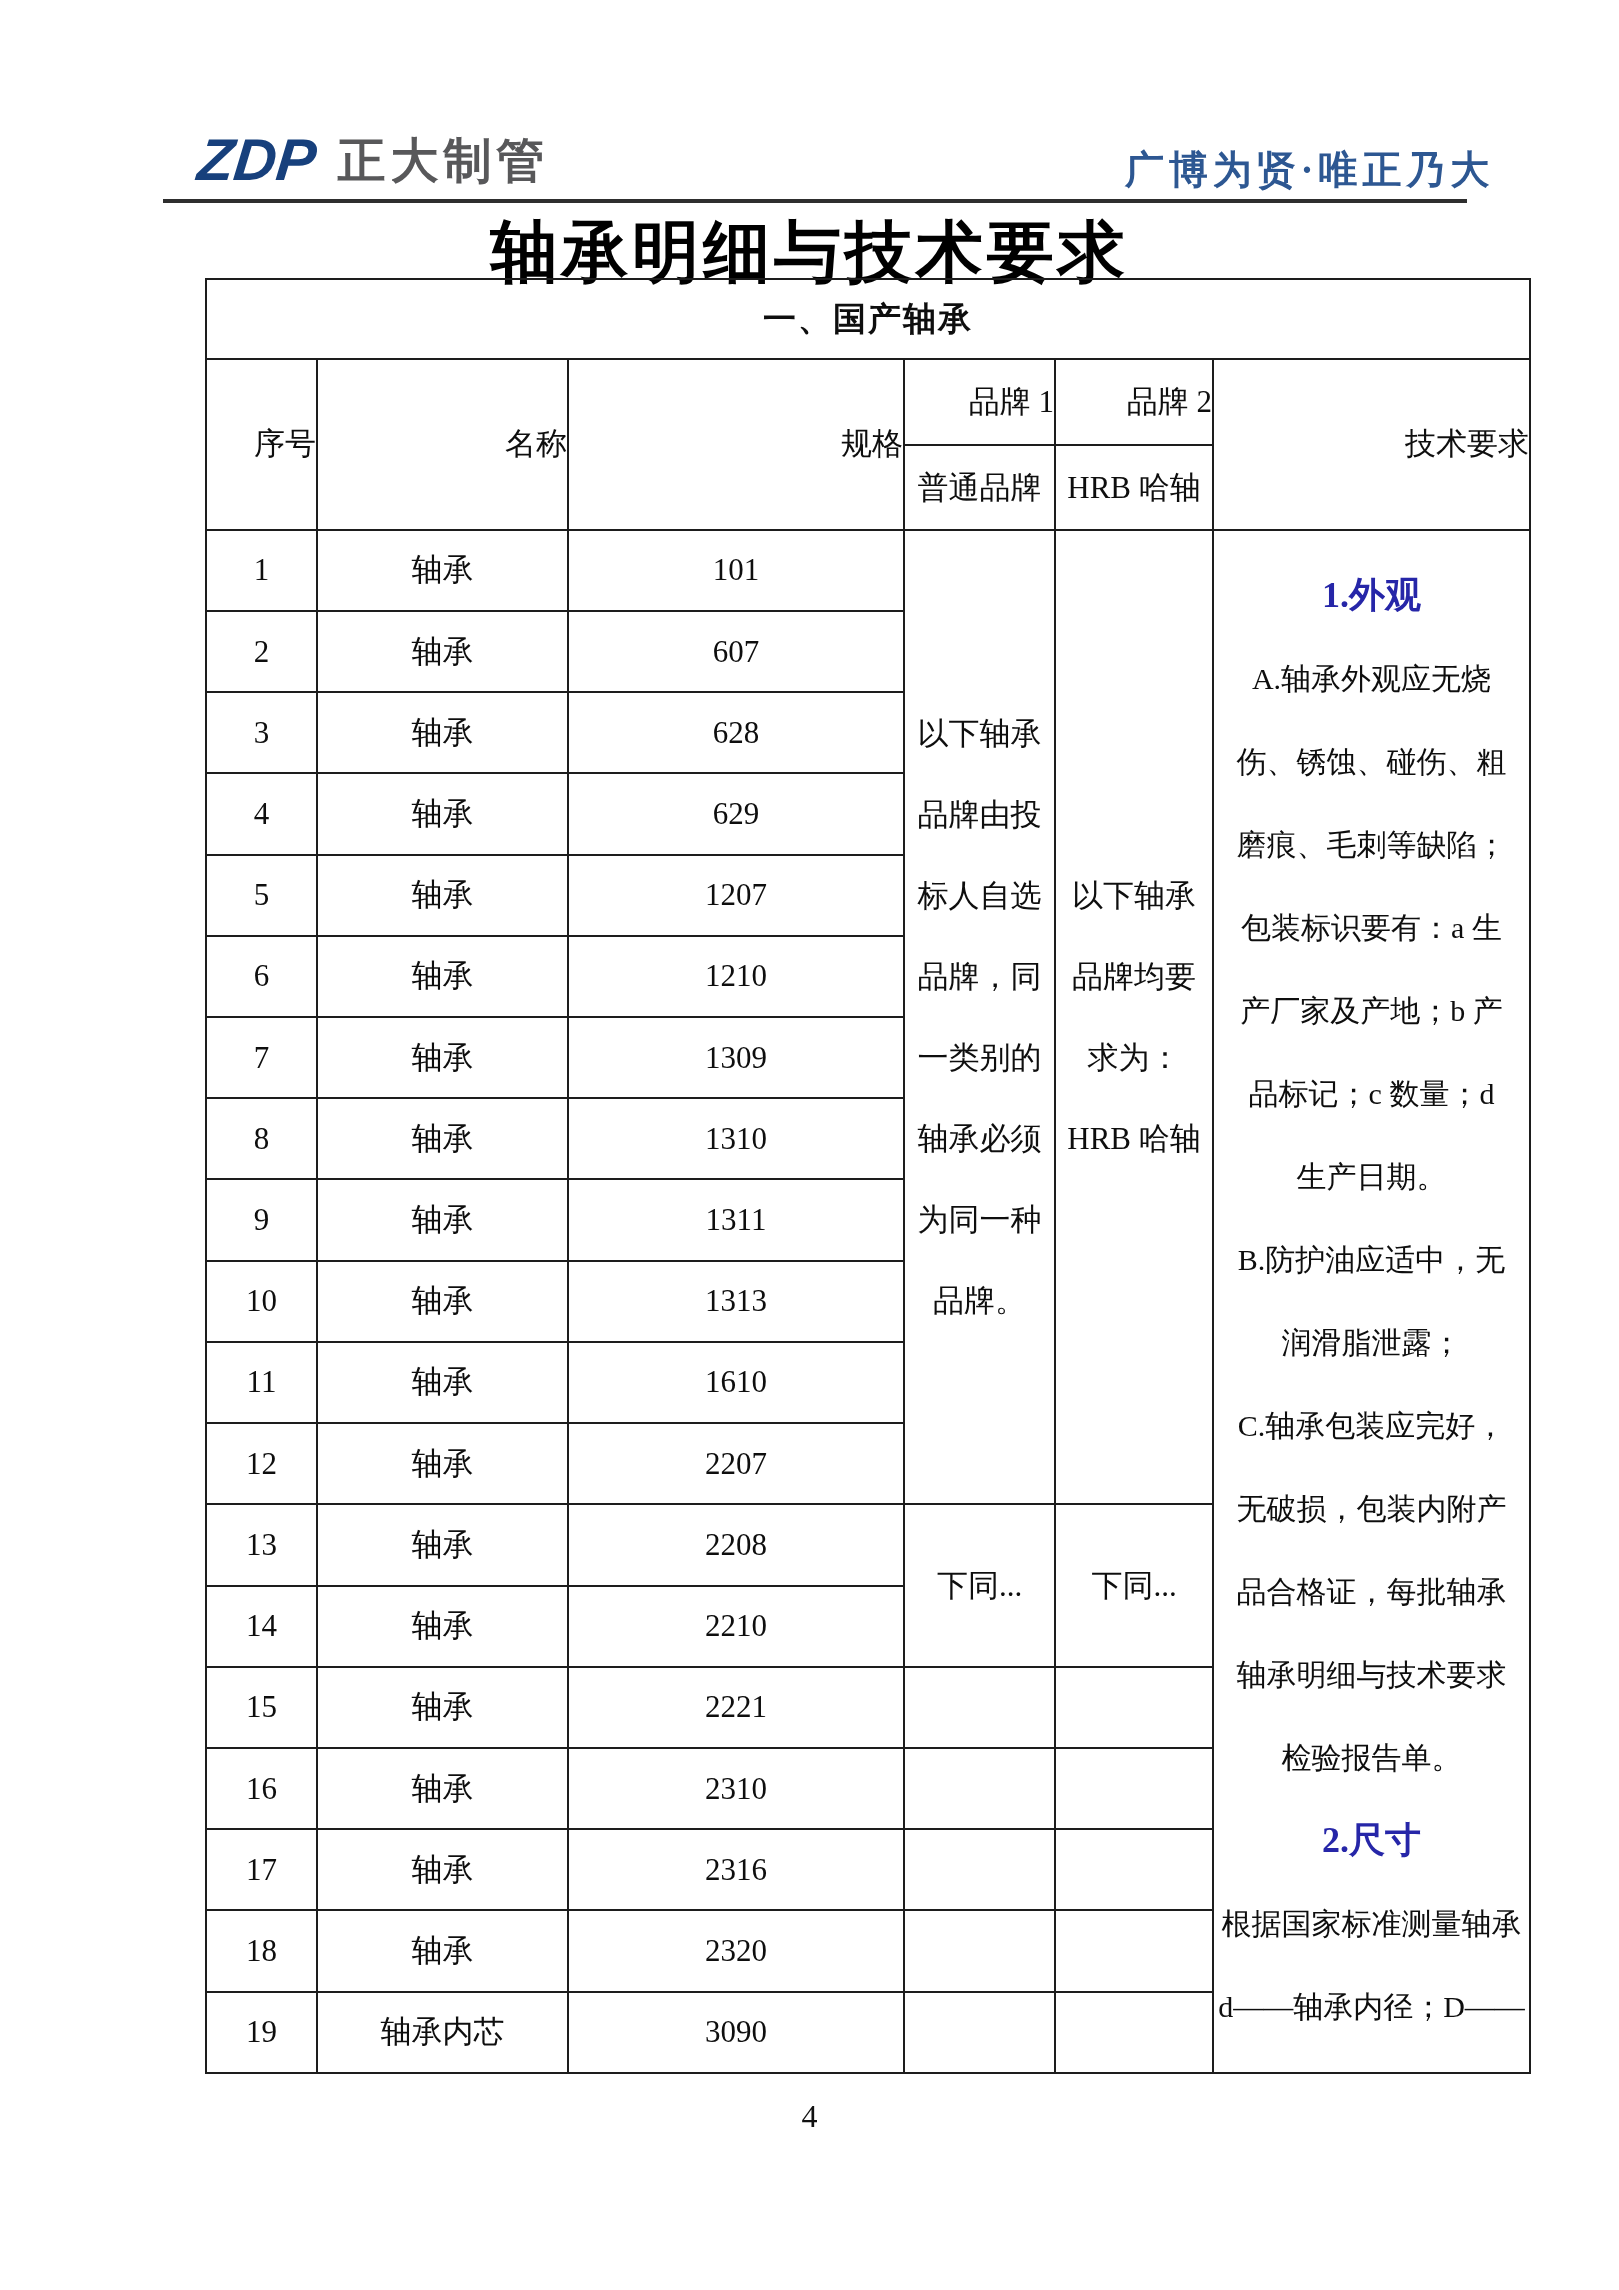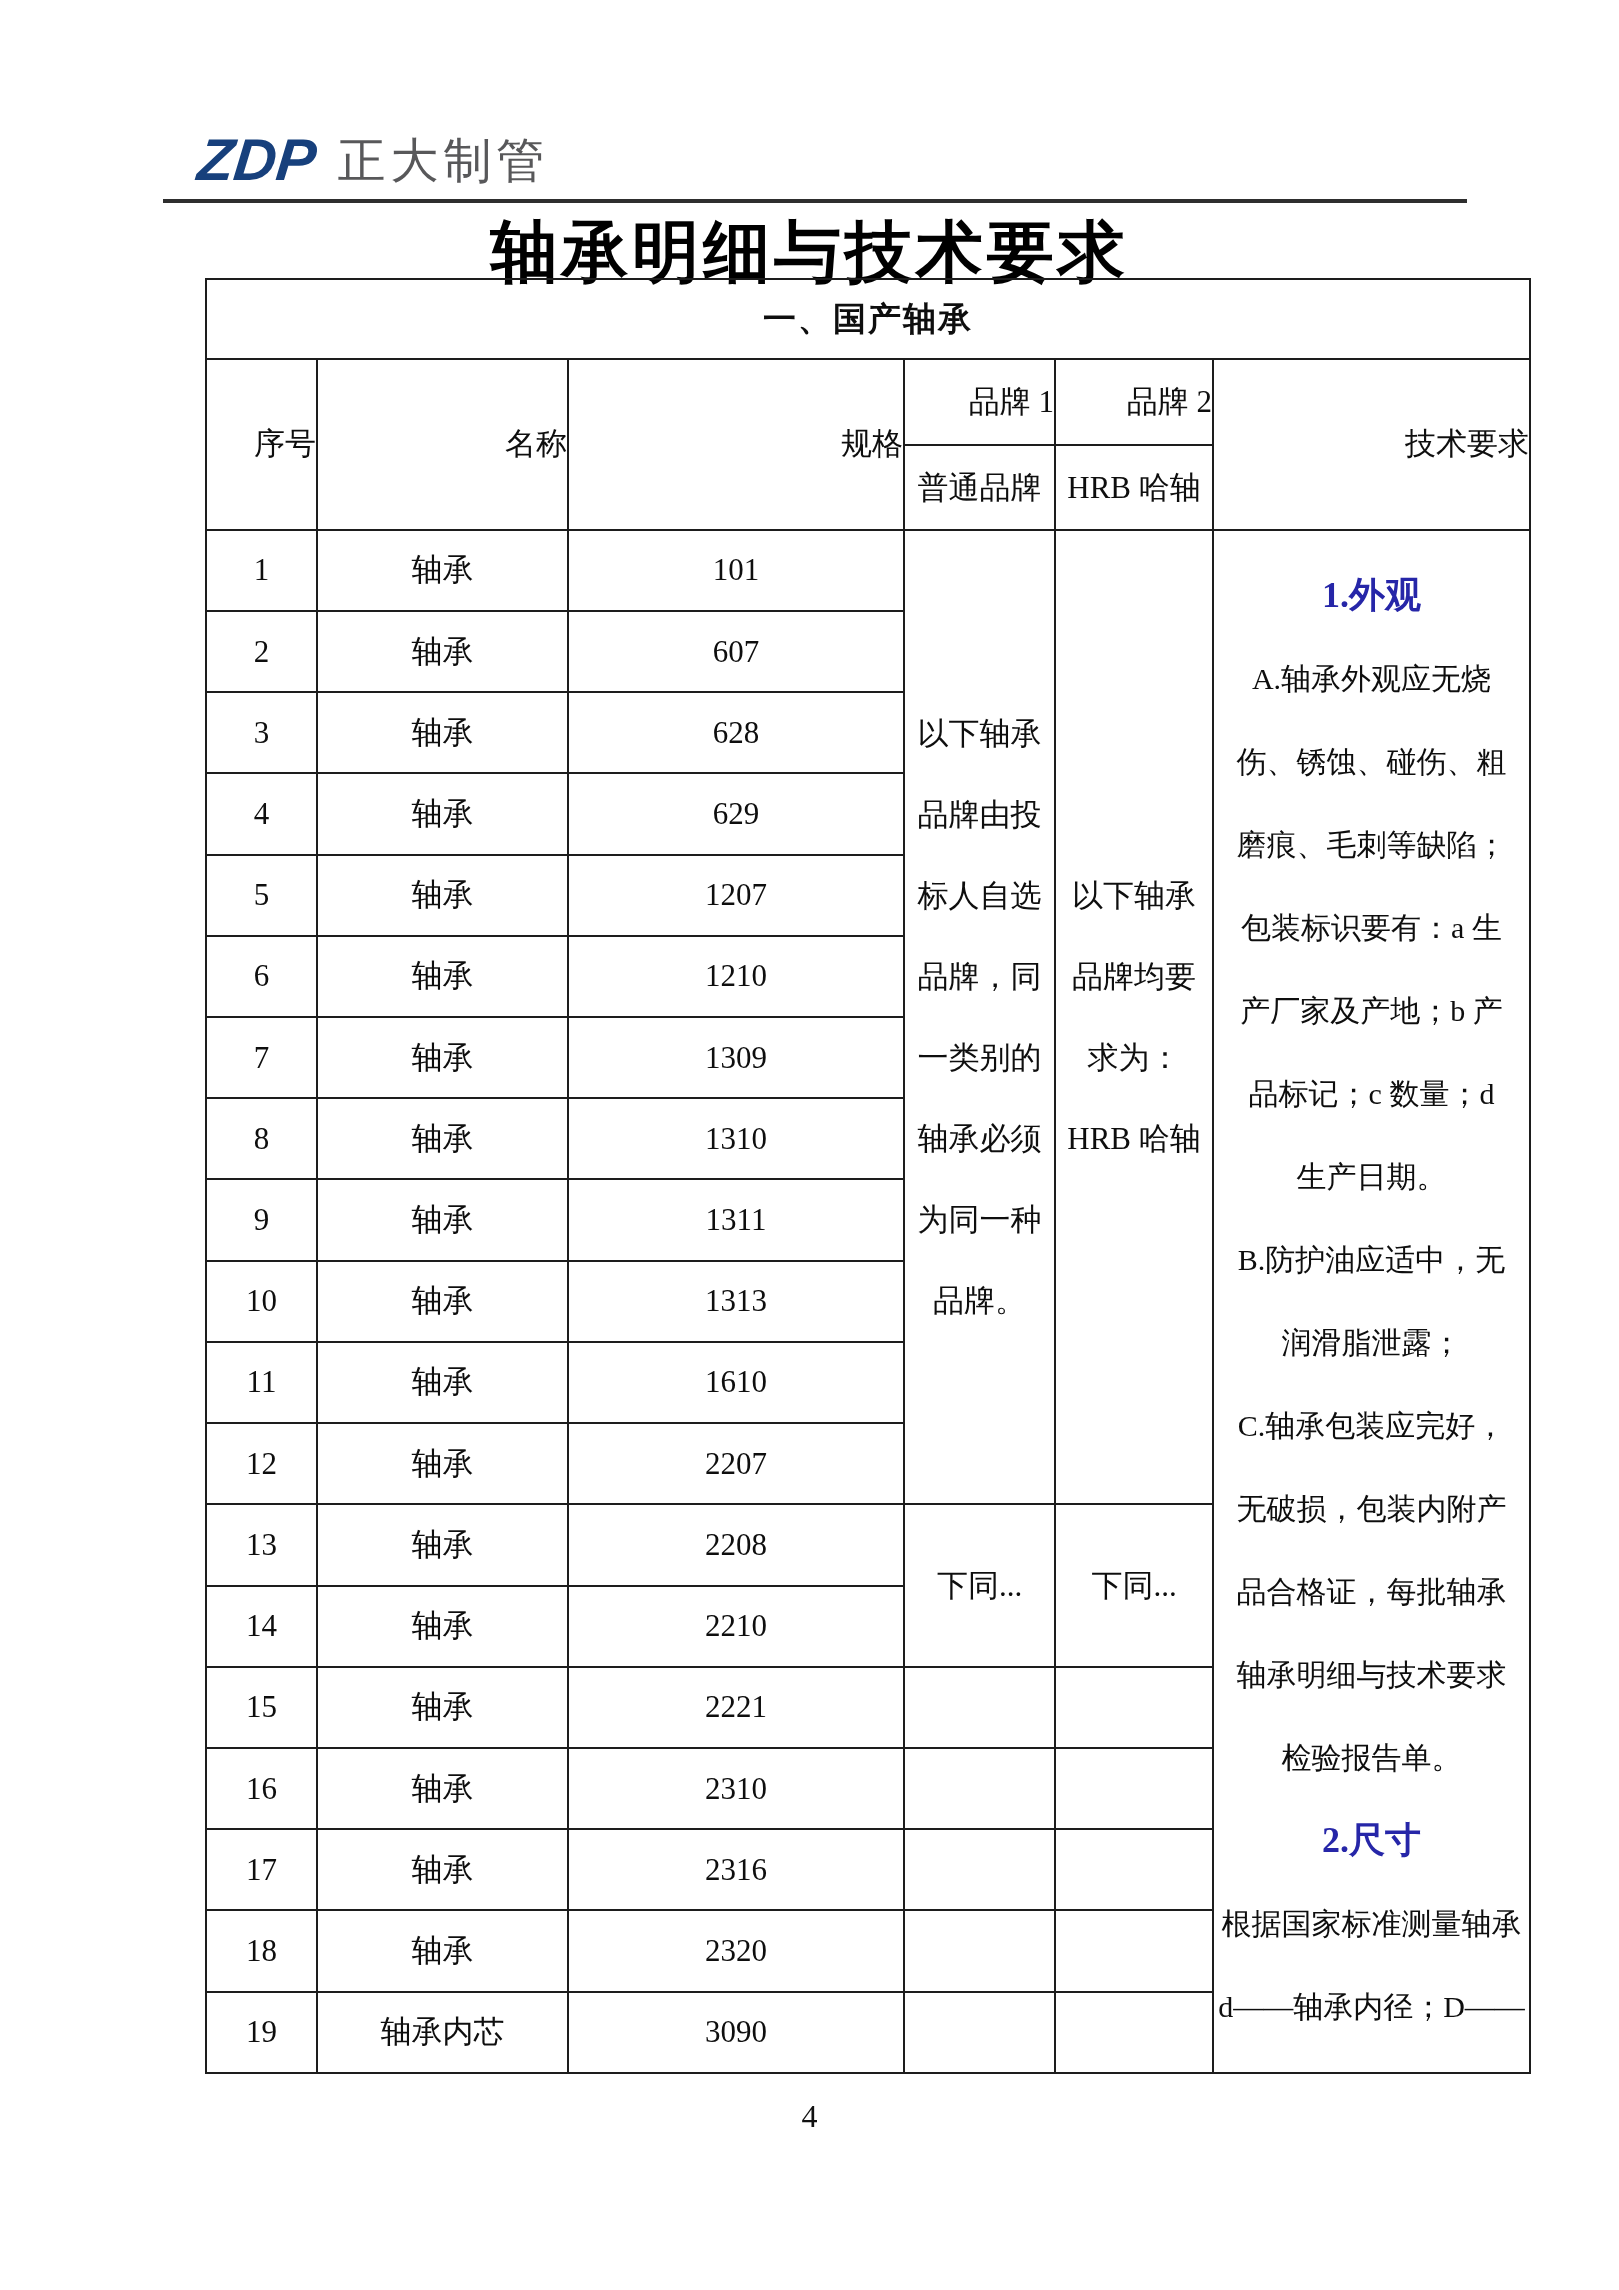--- a/index.html
+++ b/index.html
@@ -19,21 +19,21 @@
   }
   .zdp{
     font-family:"Liberation Sans","DejaVu Sans",sans-serif;
     font-weight:bold;font-style:italic;
     font-size:59px;line-height:59px;
     color:#17407c;letter-spacing:0px;
     transform:skewX(-6deg);
   }
   .company{
     font-family:"Liberation Sans","DejaVu Sans",sans-serif;
-    font-weight:normal;
+    font-weight:bold;
     font-size:48px;line-height:51px;
     color:#58585a;letter-spacing:4.9px;
   }
   .slogan{
     position:absolute;left:1125px;top:143px;
     font-size:39px;font-weight:bold;
     color:#2d5792;letter-spacing:4.9px;
     white-space:nowrap;
   }
   .rule{
@@ -82,20 +82,21 @@
 </head>
 <body>
 
 <div class="page">
 
   <div class="logo">
     <span class="zdp">ZDP</span>
     <span class="company">正大制管</span>
   </div>
 
+  <div class="slogan">广博为贤·唯正乃大</div>
 
   <div class="rule"></div>
 
   <div class="title">轴承明细与技术要求</div>
 
   <table class="tbl">
     <colgroup>
       <col style="width:111px">
       <col style="width:251px">
       <col style="width:336px">

